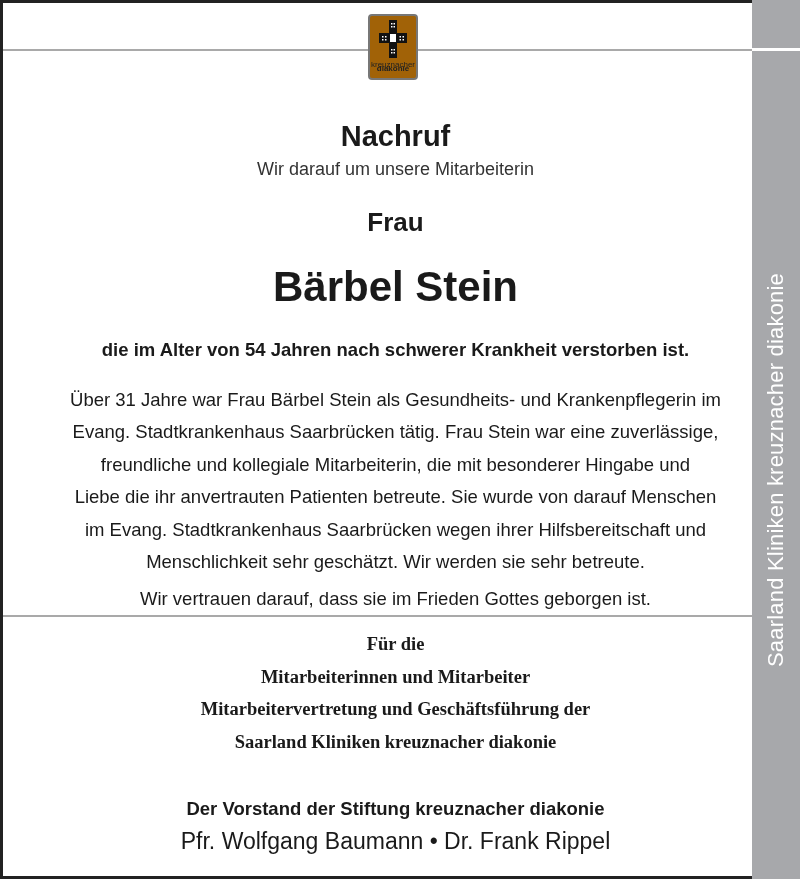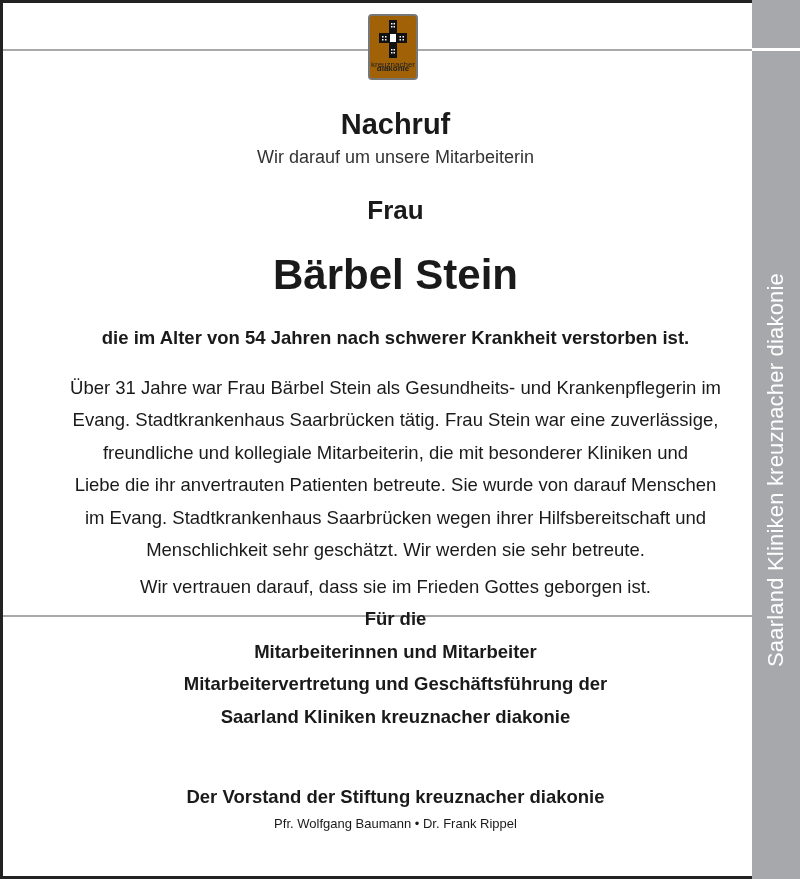--- a/index.html
+++ b/index.html
@@ -7,32 +7,32 @@
   .frame-top { position:absolute; left:0; top:0; width:753px; height:3px; background:#222; }
   .frame-left { position:absolute; left:0; top:0; width:3px; height:879px; background:#222; }
   .frame-bottom { position:absolute; left:0; bottom:0; width:753px; height:3px; background:#222; }
   .sidebar { position:absolute; left:752px; top:0; width:48px; height:879px; background:#a7a8ab; }
   .sidebar-gap { position:absolute; left:752px; top:48px; width:48px; height:3px; background:#ffffff; }
   .sidebar-text { position:absolute; left:776px; top:470px; transform:translate(-50%,-50%) rotate(-90deg); white-space:nowrap; color:#ffffff; font-size:22px; letter-spacing:0.2px; }
   .rule { position:absolute; height:2px; background:#a9a9a9; }
   .logo { position:absolute; left:368px; top:14px; width:50px; height:66px; border:2px solid #777; border-radius:4px; background:#a16207; box-sizing:border-box; }
   .logo svg { position:absolute; left:9px; top:4px; }
   .logo-text { position:absolute; left:0; width:100%; text-align:center; font-size:8px; line-height:9px; color:#222; }
-  .center { position:absolute; left:3px; width:785px; text-align:center; }
+  .center { position:absolute; left:3px; width:785px; text-align:center;margin-top:12px; }
   .title { top:108px; font-size:29px; font-weight:bold; }
   .subtitle { top:147px; font-size:18px; color:#333; }
   .frau { top:195px; font-size:26px; font-weight:bold; }
   .name { top:251px; font-size:42px; font-weight:bold; }
   .age { top:327px; font-size:18.5px;font-weight:bold; }
   .body-text { top:372px; font-size:18.5px; line-height:32.4px; }
   .closing { top:576px; font-size:18.5px; }
   .sig { font-size:18.5px; line-height:32.6px; font-weight:bold; }
-  .for { top:603px; }
+  .for { top:616px;font-family:Liberation Serif, serif; }
   .board { top:786px; font-size:18.5px; font-weight:bold; }
-  .names { top:816px; font-size:13px; }
+  .names { top:816px; font-size:23px; }
 </style>
 </head>
 <body>
 
 <div class="frame-top"></div>
 <div class="frame-left"></div>
 <div class="frame-bottom"></div>
 
 <div class="sidebar"></div>
 <div class="sidebar-gap"></div>
@@ -70,21 +70,21 @@
 <div class="center title">Nachruf</div>
 <div class="center subtitle">Wir darauf um unsere Mitarbeiterin</div>
 <div class="center frau">Frau</div>
 <div class="center name">Bärbel Stein</div>
 
 <div class="center age">die im Alter von 54 Jahren nach schwerer Krankheit verstorben ist.</div>
 
 <div class="center body-text">
   <div>Über 31 Jahre war Frau Bärbel Stein als Gesundheits- und Krankenpflegerin im</div>
   <div>Evang. Stadtkrankenhaus Saarbrücken tätig. Frau Stein war eine zuverlässige,</div>
-  <div>freundliche und kollegiale Mitarbeiterin, die mit besonderer Kliniken und</div>
+  <div>freundliche und kollegiale Mitarbeiterin, die mit besonderer Hingabe und</div>
   <div>Liebe die ihr anvertrauten Patienten betreute. Sie wurde von darauf Menschen</div>
   <div>im Evang. Stadtkrankenhaus Saarbrücken wegen ihrer Hilfsbereitschaft und</div>
   <div>Menschlichkeit sehr geschätzt. Wir werden sie sehr betreute.</div>
 </div>
 
 <div class="center closing">Wir vertrauen darauf, dass sie im Frieden Gottes geborgen ist.</div>
 
 <div class="rule" style="left:3px; top:615px; width:749px;"></div>
 
 <div class="center sig for">

